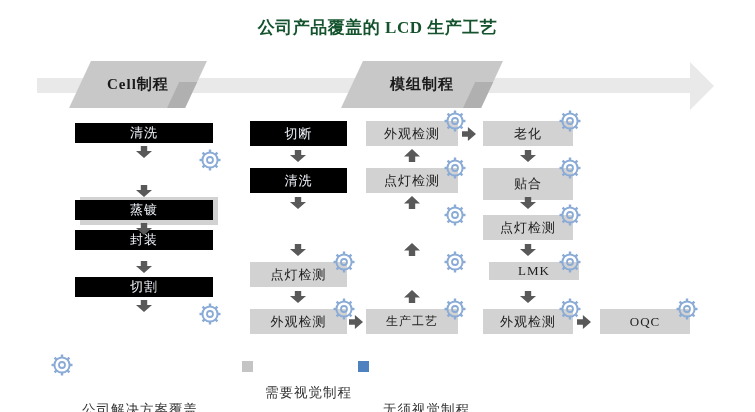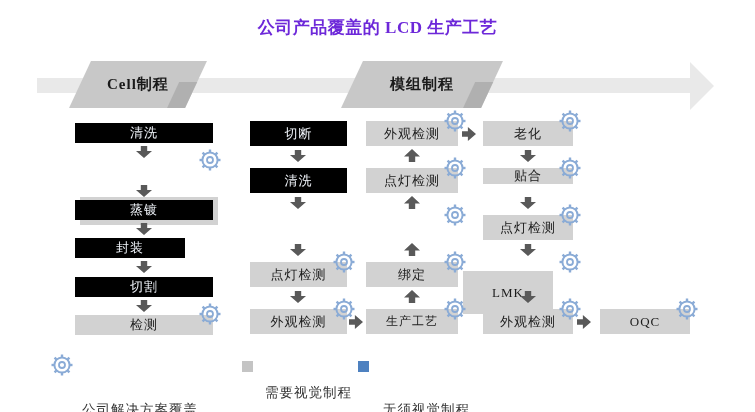--- a/index.html
+++ b/index.html
@@ -2,21 +2,21 @@
 <html><head>
 <meta charset="utf-8">
 <style>
   html,body{margin:0;padding:0;background:#fff;}
   #stage-root{
     position:relative;width:755px;height:412px;background:#ffffff;overflow:hidden;
     font-family:"Liberation Serif","DejaVu Serif",serif;
   }
   .title{
     position:absolute;left:0;top:16px;width:755px;text-align:center;
-    font-size:17px;font-weight:bold;color:#6d28d9;letter-spacing:.5px;
+    font-size:17px;font-weight:bold;color:#14532d;letter-spacing:.5px;
   }
   
   .shaft{position:absolute;left:37px;top:78px;width:653px;height:15px;background:#e9e9e9;}
   .shaft-head{
     position:absolute;left:690px;top:62px;width:0;height:0;
     border-top:24px solid transparent;border-bottom:24px solid transparent;
     border-left:24px solid #e9e9e9;
   }
   .stage{
     position:absolute;top:61px;height:47px;background:#c8c8c8;
@@ -77,23 +77,22 @@
   <div class="stage" style="left:80px;width:116px;">
     <span class="stage-label">Cell制程</span>
   </div>
   <div class="stage" style="left:352px;width:140px;">
     <span class="stage-label">模组制程</span>
   </div>
 
   <div class="bx blue" style="left:75px;top:123px;width:138px;height:20px;">清洗</div>
   <div class="bx gray" style="left:80px;top:161px;width:138px;height:28px;margin-top:36px;">对位</div>
   <div class="bx blue" style="left:75px;top:200px;width:138px;height:20px;">蒸镀</div>
-  <div class="bx blue" style="left:75px;top:238px;width:110px;height:20px;">封装</div>
+  <div class="bx blue" style="left:75px;top:230px;width:138px;height:20px;">封装</div>
   <div class="bx blue" style="left:75px;top:277px;width:138px;height:20px;">切割</div>
-  <div class="bx gray" style="left:75px;top:315px;width:138px;height:20px;">检测</div>
   <div class="ar down" style="left:136px;top:146px;"></div>
   <div class="ar down" style="left:136px;top:185px;"></div>
   <div class="ar down" style="left:136px;top:223px;"></div>
   <div class="ar down" style="left:136px;top:261px;"></div>
   <div class="ar down" style="left:136px;top:300px;"></div>
   <svg class="gear" style="left:198px;top:148px;">
       <use href="#gearsym"></use>
     </svg>
   <svg class="gear" style="left:198px;top:302px;">
       <use href="#gearsym"></use>
@@ -110,21 +109,20 @@
   <svg class="gear" style="left:332px;top:250px;">
       <use href="#gearsym"></use>
     </svg>
   <svg class="gear" style="left:332px;top:297px;">
       <use href="#gearsym"></use>
     </svg>
   <div class="ar right" style="left:349px;top:315px;"></div>
 
   <div class="bx gray" style="left:366px;top:121px;width:92px;height:25px;">外观检测</div>
   <div class="bx gray" style="left:366px;top:168px;width:92px;height:25px;">点灯检测</div>
-  <div class="bx gray" style="left:366px;top:262px;width:92px;height:25px;">绑定</div>
   <div class="bx gray" style="left:366px;top:309px;width:92px;height:25px;font-size:12px;">生产工艺</div>
   <div class="ar up" style="left:404px;top:149px;"></div>
   <div class="ar up" style="left:404px;top:196px;"></div>
   <div class="ar up" style="left:404px;top:243px;"></div>
   <div class="ar up" style="left:404px;top:290px;"></div>
   <svg class="gear" style="left:443px;top:109px;">
       <use href="#gearsym"></use>
     </svg>
   <svg class="gear" style="left:443px;top:156px;">
       <use href="#gearsym"></use>
@@ -134,23 +132,23 @@
     </svg>
   <svg class="gear" style="left:443px;top:250px;">
       <use href="#gearsym"></use>
     </svg>
   <svg class="gear" style="left:443px;top:297px;">
       <use href="#gearsym"></use>
     </svg>
   <div class="ar right" style="left:462px;top:127px;"></div>
 
   <div class="bx gray" style="left:483px;top:121px;width:90px;height:25px;">老化</div>
-  <div class="bx gray" style="left:483px;top:168px;width:90px;height:16px;">贴合</div>
+  <div class="bx gray" style="left:483px;top:168px;width:90px;height:32px;">贴合</div>
   <div class="bx gray" style="left:483px;top:215px;width:90px;height:25px;">点灯检测</div>
-  <div class="bx gray" style="left:463px;top:262px;width:90px;height:43px;margin-top:9px;">LMK</div>
+  <div class="bx gray" style="left:489px;top:262px;width:90px;height:18px;">LMK</div>
   <div class="bx gray" style="left:483px;top:309px;width:90px;height:25px;">外观检测</div>
   <div class="ar down" style="left:520px;top:150px;"></div>
   <div class="ar down" style="left:520px;top:197px;"></div>
   <div class="ar down" style="left:520px;top:244px;"></div>
   <div class="ar down" style="left:520px;top:291px;"></div>
   <svg class="gear" style="left:558px;top:109px;">
       <use href="#gearsym"></use>
     </svg>
   <svg class="gear" style="left:558px;top:156px;">
       <use href="#gearsym"></use>

